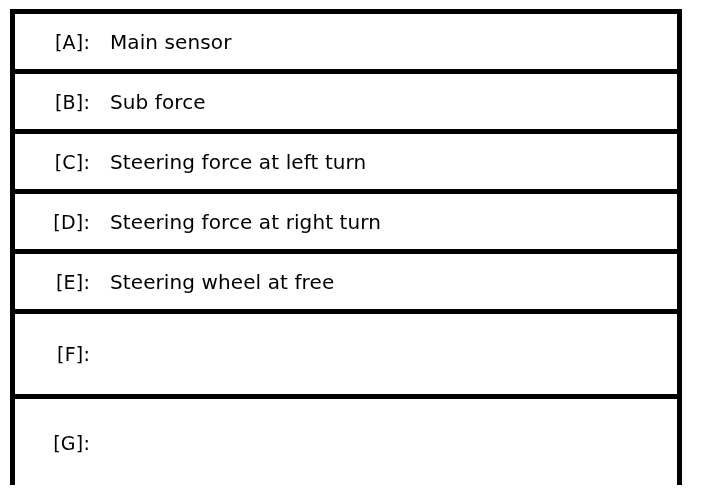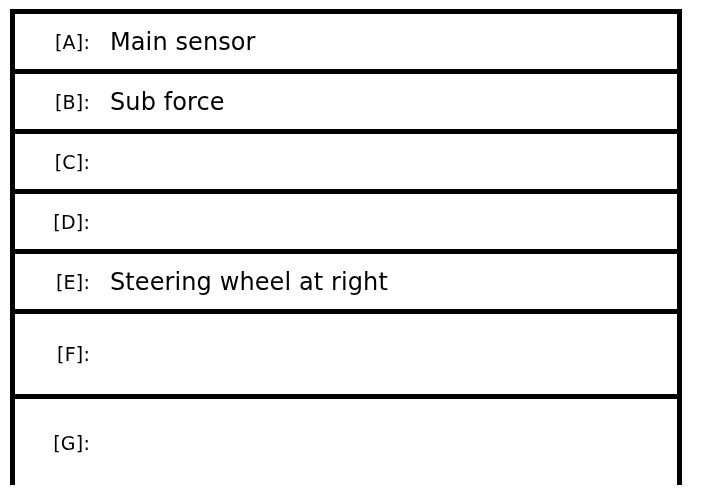--- a/index.html
+++ b/index.html
@@ -54,21 +54,21 @@
     line-height: 26px;
     letter-spacing: 0.2px;
     white-space: nowrap;
   }
 
   .row-desc {
     flex: 1 1 auto;
     box-sizing: border-box;
     padding-left: 20px;
     padding-right: 10px;
-    font-size: 24px;
+    font-size: 20px;
     line-height: 26px;
     letter-spacing: 0.1px;
     white-space: pre-line;
   }
 </style>
 </head>
 <body>
 
 <div class="legend-table">
 
@@ -77,29 +77,31 @@
     <div class="row-desc">Main sensor</div>
   </div>
 
   <div class="legend-row">
     <div class="row-key">[B]:</div>
     <div class="row-desc">Sub force</div>
   </div>
 
   <div class="legend-row">
     <div class="row-key">[C]:</div>
+    <div class="row-desc">Steering force at left turn</div>
   </div>
 
   <div class="legend-row">
     <div class="row-key">[D]:</div>
+    <div class="row-desc">Steering force at right turn</div>
   </div>
 
   <div class="legend-row">
     <div class="row-key">[E]:</div>
-    <div class="row-desc">Steering wheel at right</div>
+    <div class="row-desc">Steering wheel at free</div>
   </div>
 
   <div class="legend-row tall">
     <div class="row-key">[F]:</div>
   </div>
 
   <div class="legend-row last">
     <div class="row-key">[G]:</div>
   </div>
 

